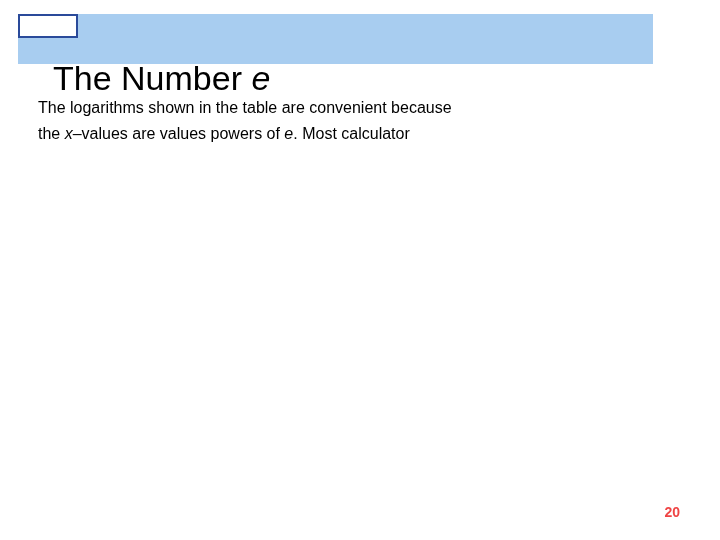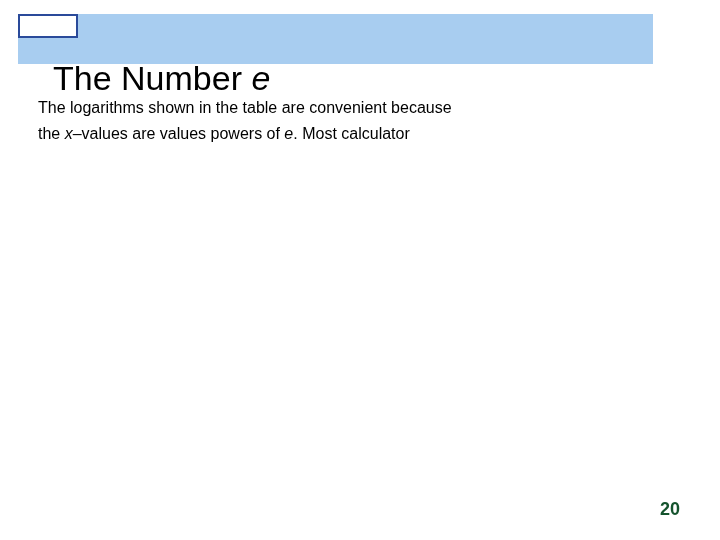--- a/index.html
+++ b/index.html
@@ -52,23 +52,23 @@
     color: #000000;
     line-height: 1.65;
   }
   .italic {
     font-style: italic;
   }
   .page-num {
     position: absolute;
     bottom: 20px;
     right: 40px;
-    font-size: 18px;
+    font-size: 14px;
     font-weight: bold;
-    color: #14532d;
+    color: #ef4444;
   }
 </style>
 </head>
 <body>
 
 <div class="title-bar">
   <div class="tab-box"></div>
 </div>
 
 <div class="title-text">

